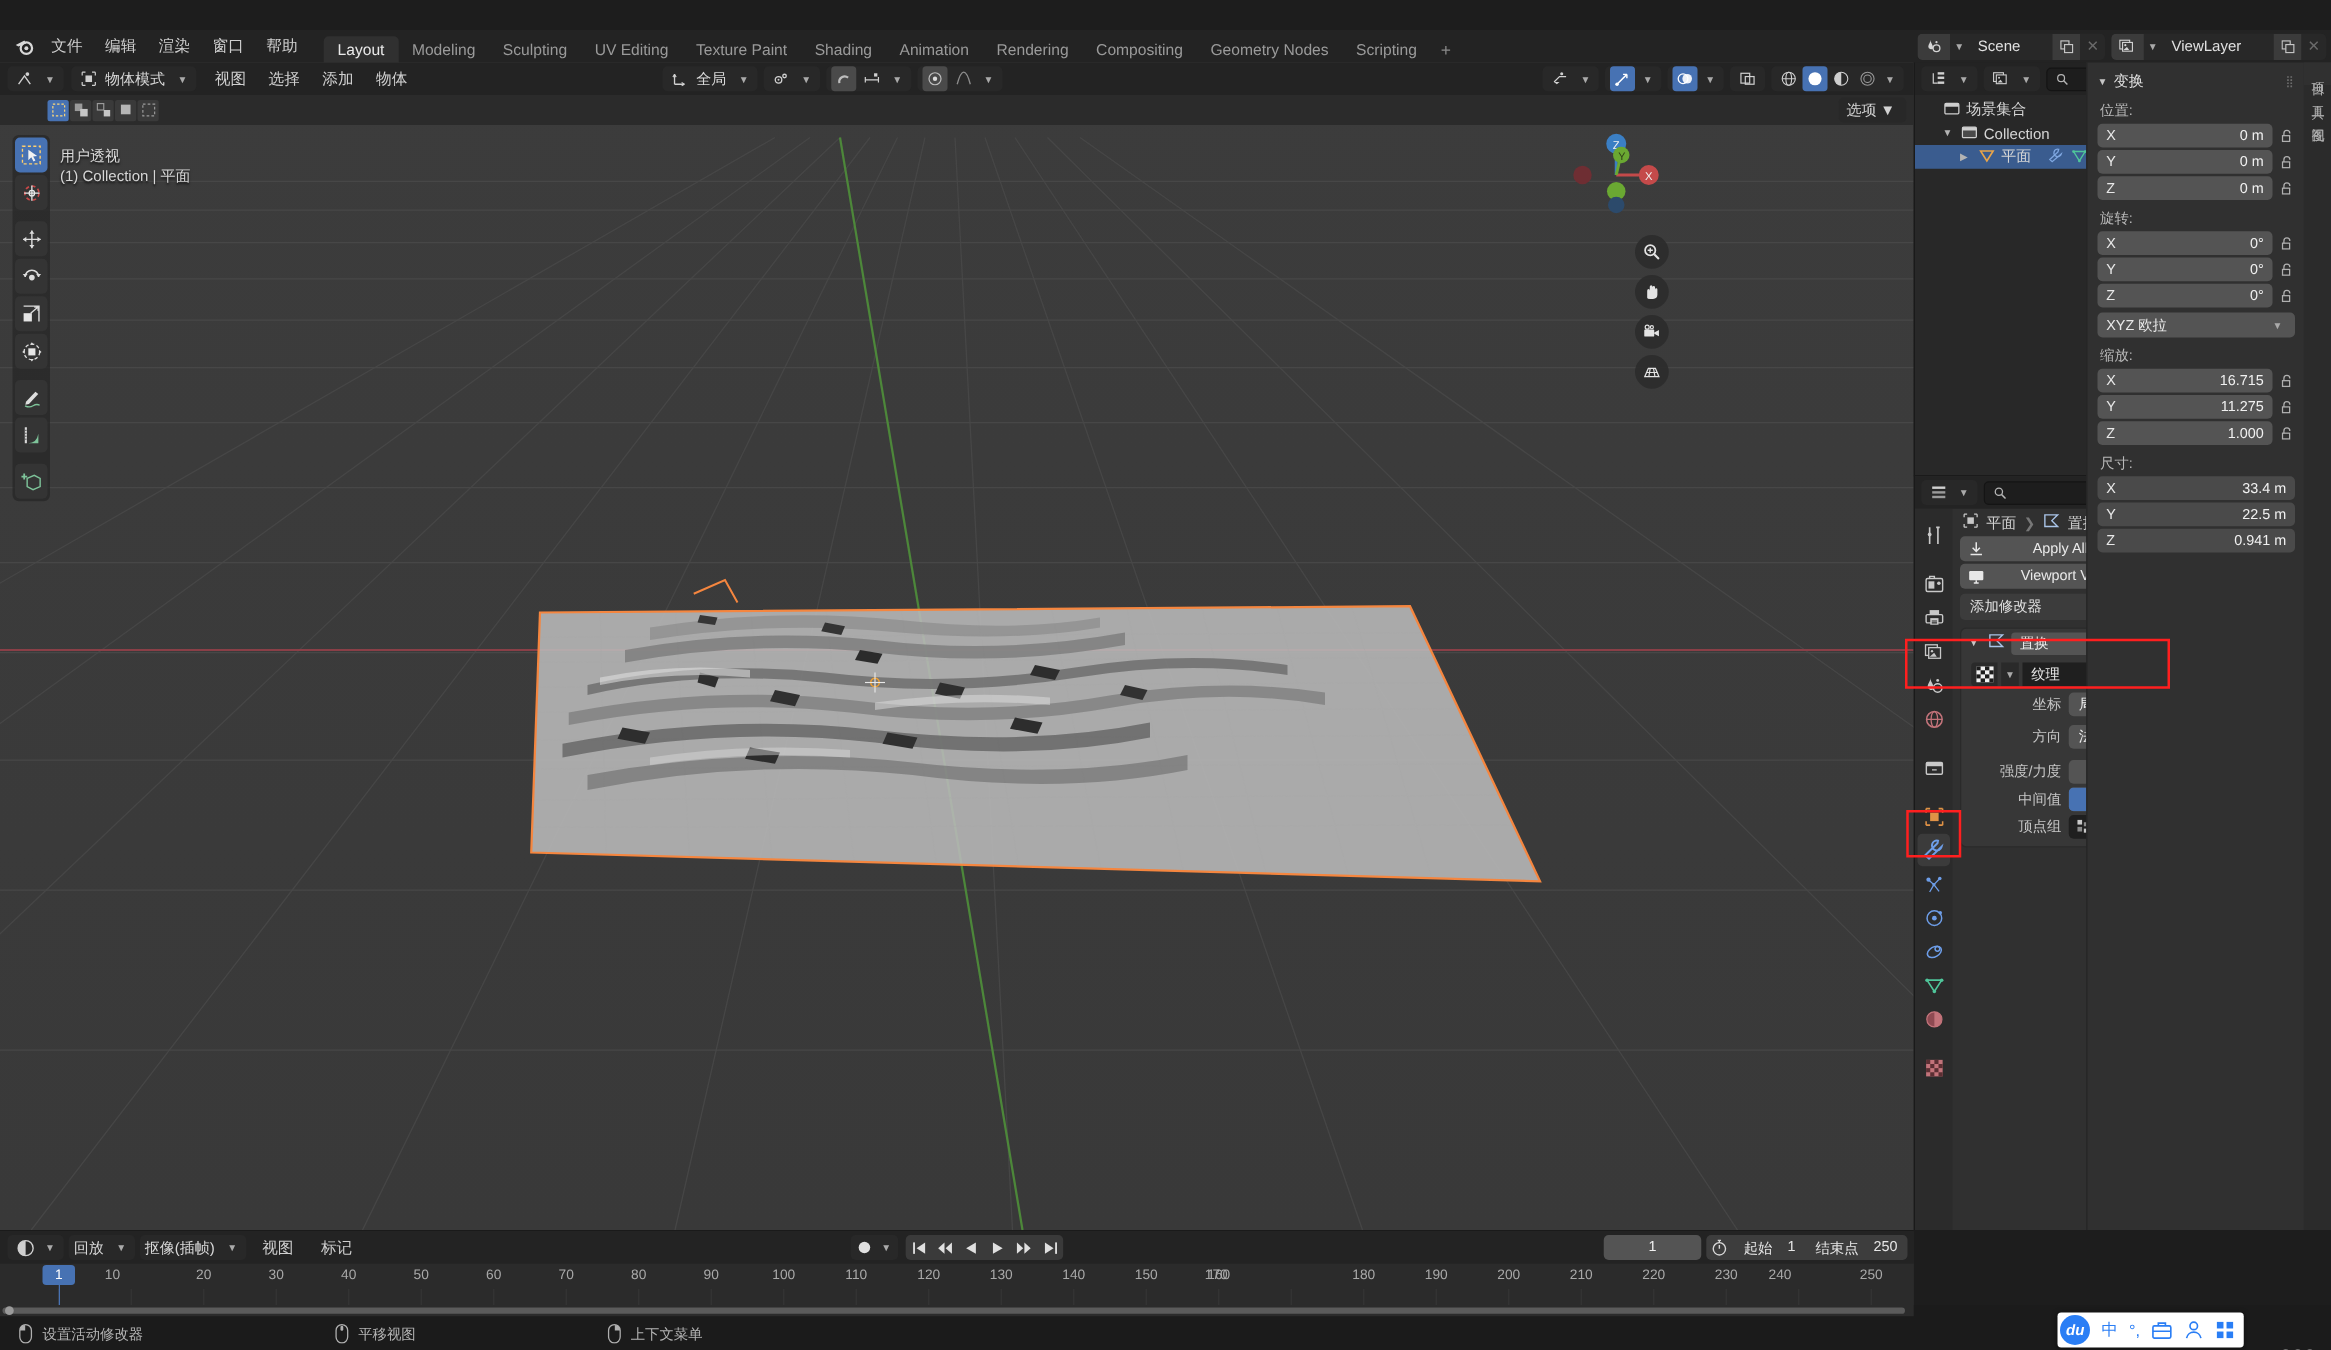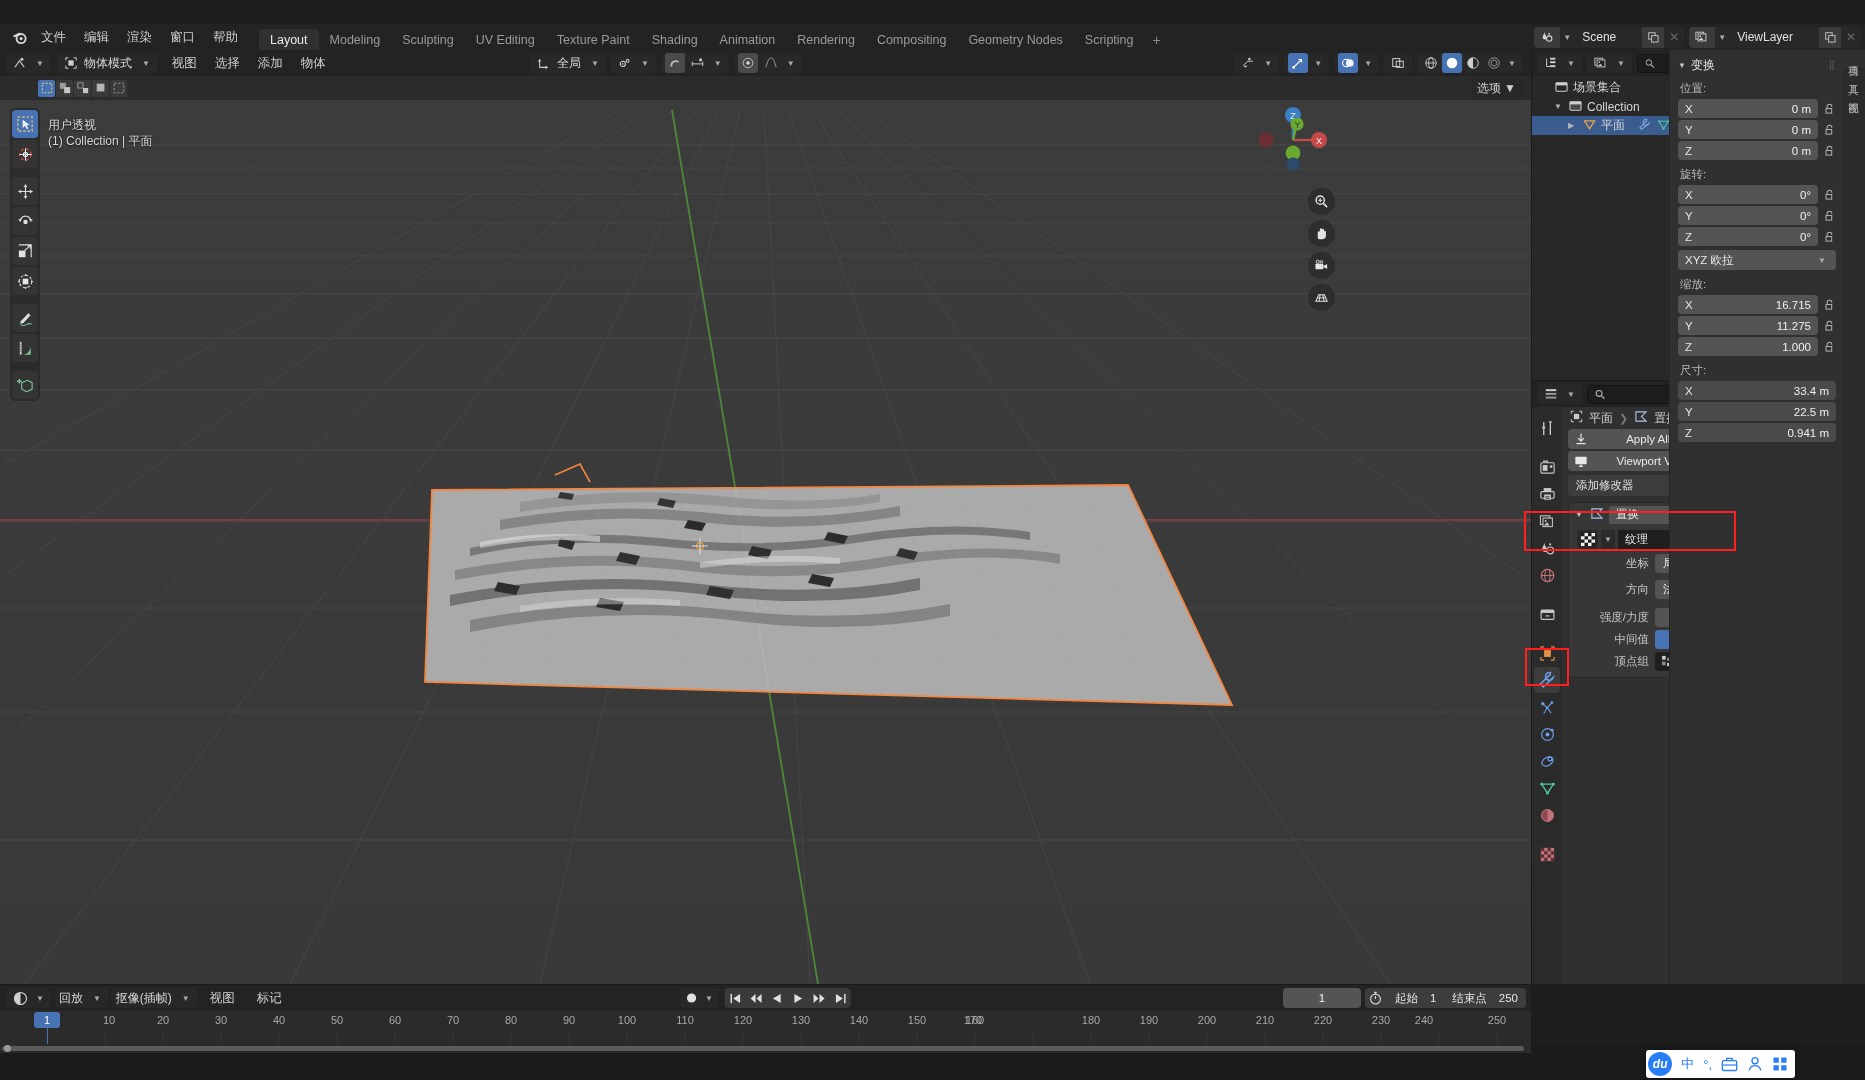--- a/index.html
+++ b/index.html
@@ -1496,21 +1496,21 @@
           <line x1="1091" y1="0" x2="1091" y2="14"></line>
             <line x1="1149" y1="0" x2="1149" y2="14"></line>
           <line x1="1207" y1="0" x2="1207" y2="14"></line>
             <line x1="1265" y1="0" x2="1265" y2="14"></line>
           <line x1="1323" y1="0" x2="1323" y2="14"></line>
             <line x1="1381" y1="0" x2="1381" y2="14"></line>
           <line x1="1439" y1="0" x2="1439" y2="14"></line>
             <line x1="1497" y1="0" x2="1497" y2="14"></line>
         </g>
       </svg>
-      <div class="tick" style="left:109px">10</div>
+      <div class="tick" style="left:90px">10</div>
       <div class="tick" style="left:163px">20</div>
       <div class="tick" style="left:221px">30</div>
       <div class="tick" style="left:279px">40</div>
       <div class="tick" style="left:337px">50</div>
       <div class="tick" style="left:395px">60</div>
       <div class="tick" style="left:453px">70</div>
       <div class="tick" style="left:511px">80</div>
       <div class="tick" style="left:569px">90</div>
       <div class="tick" style="left:627px">100</div>
       <div class="tick" style="left:685px">110</div>
@@ -1531,20 +1531,43 @@
       <div class="playhead" style="left:34px">1</div>
       <div class="phline" style="left:47px"></div>
     </div>
   </div>
 
   <div class="statusbar">
     <div class="scrollbar">
       <div class="thumb"></div>
       <div class="dot"></div>
     </div>
+    <div class="sb-items">
+      <div class="sb-item" style="margin-left:14px;">
+        <svg width="13" height="16" viewBox="0 0 14 17">
+          <path d="M2 5.6 A5 5 0 0 1 12 5.6 L12 11.4 A5 5 0 0 1 2 11.4 Z" fill="none" stroke="#b0b0b0" stroke-width="1.1"></path>
+          <path d="M2 5.6 A5 5 0 0 1 6.6 1 L6.6 5.6 Z" fill="#b0b0b0"></path>
+        </svg>
+        <span>设置活动修改器</span>
+      </div>
+      <div class="sb-item" style="margin-left:152px;">
+        <svg width="13" height="16" viewBox="0 0 14 17">
+          <path d="M2 5.6 A5 5 0 0 1 12 5.6 L12 11.4 A5 5 0 0 1 2 11.4 Z" fill="none" stroke="#b0b0b0" stroke-width="1.1"></path>
+          <rect x="5.8" y="1.6" width="2.4" height="4.4" rx="1.1" fill="#b0b0b0"></rect>
+        </svg>
+        <span>平移视图</span>
+      </div>
+      <div class="sb-item" style="margin-left:152px;">
+        <svg width="13" height="16" viewBox="0 0 14 17">
+          <path d="M2 5.6 A5 5 0 0 1 12 5.6 L12 11.4 A5 5 0 0 1 2 11.4 Z" fill="none" stroke="#b0b0b0" stroke-width="1.1"></path>
+          <path d="M12 5.6 A5 5 0 0 0 7.4 1 L7.4 5.6 Z" fill="#b0b0b0"></path>
+        </svg>
+        <span>上下文菜单</span>
+      </div>
+    </div>
     <div class="sb-ver">3.2.2</div>
   </div>
 
   <div class="ime">
     <div class="ime-logo">du</div>
     <div class="ime-it">中</div>
     <div class="ime-it">°,</div>
     <div class="ime-it">
       <svg width="17" height="16" viewBox="0 0 18 17">
         <rect x="1.4" y="5" width="15.2" height="10.4" rx="1.3" fill="none" stroke="#2a7ef5" stroke-width="1.4"></rect>

